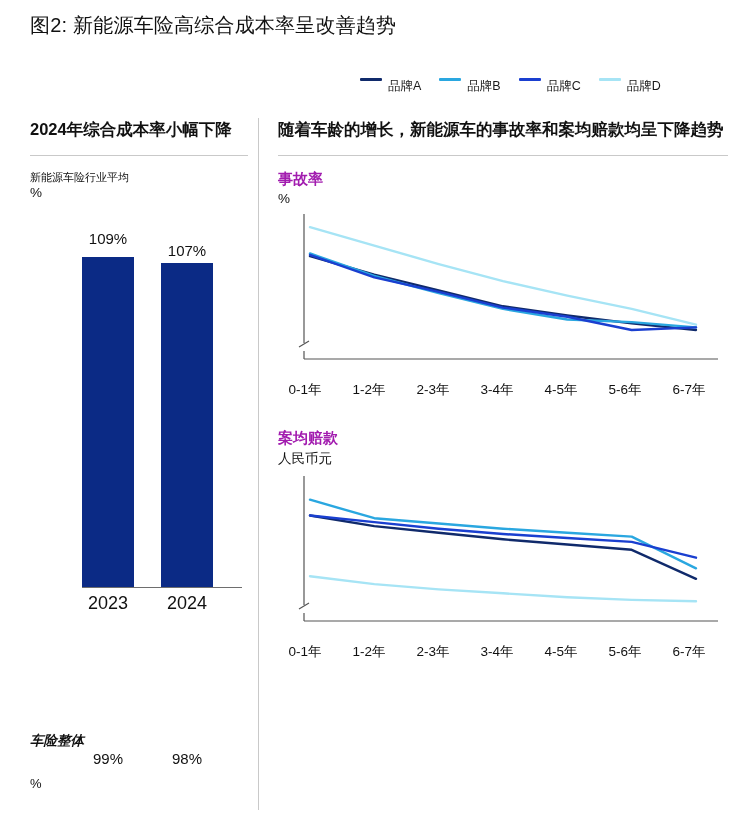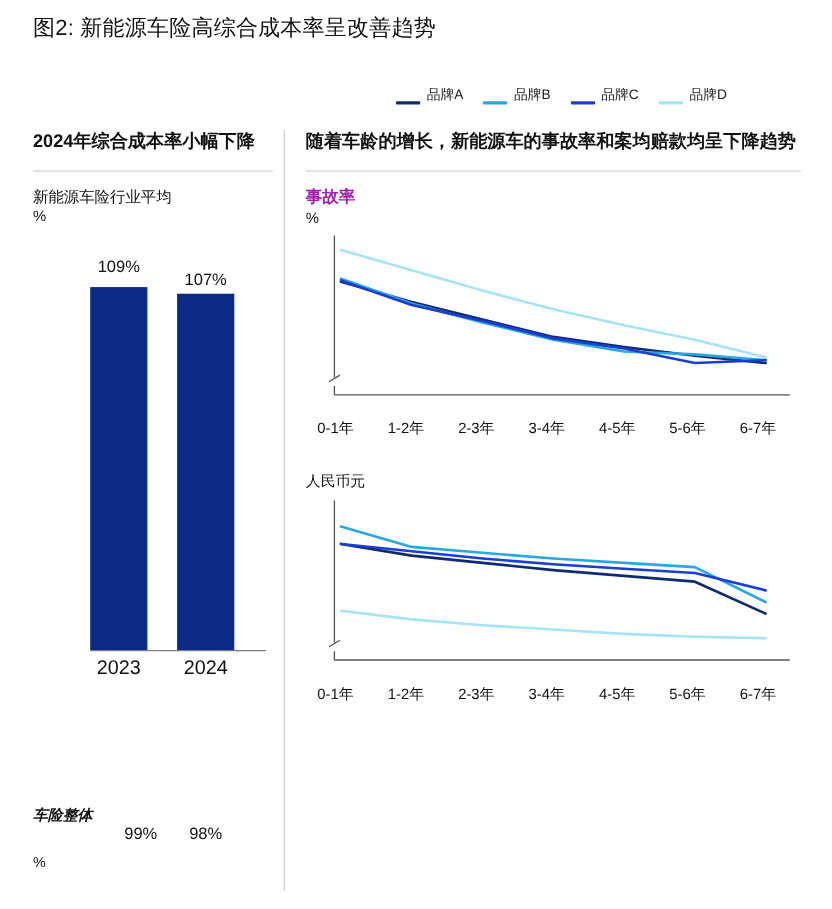--- a/index.html
+++ b/index.html
@@ -29,21 +29,21 @@
   
   .legend {
     position: absolute;
     left: 360px; top: 78px;
     display: flex;
     gap: 18px;
     align-items: center;
   }
   .legend-item {
     display: flex;
-    align-items: flex-end;
+    align-items: flex-start;
     gap: 6px;
     font-size: 12.5px;
     color: #1a1a1a;
   }
   .legend-swatch {
     display: inline-block;
     width: 22px; height: 3px;
     border-radius: 1px;
   }
 
@@ -73,21 +73,21 @@
     line-height: 1.42;
     color: #111111;
   }
   .rule {
     height: 1px;
     background: #c9c9c9;
     margin-top: 14px;
   }
 
   .sub-label {
-    font-size: 14px;
+    font-size: 11px;
     line-height: 1.35;
     color: #111111;
   }
   .unit-label {
     font-size: 13.5px;
     color: #111111;
   }
 
   
   .bar-area {
@@ -227,21 +227,21 @@
 
       <div class="bar-axis"></div>
 
       <div class="bar-cat" style="left:43px;">2023</div>
       <div class="bar-cat" style="left:122px;">2024</div>
     </div>
 
     <div class="foot">
       <div class="foot-label">车险整体</div>
       <div class="foot-unit">%</div>
-      <div class="foot-val" style="left:43px;text-align:right;">99%</div>
+      <div class="foot-val" style="left:43px;">99%</div>
       <div class="foot-val" style="left:122px;">98%</div>
     </div>
   </div>
 
   <div class="divider"></div>
 
   <div class="right-col">
     <div class="col-head">随着车龄的增长，新能源车的事故率和案均赔款均呈下降趋势</div>
     <div class="rule"></div>
 
@@ -261,20 +261,21 @@
         <div class="x-label" style="left:60px;">1-2年</div>
         <div class="x-label" style="left:124px;">2-3年</div>
         <div class="x-label" style="left:188px;">3-4年</div>
         <div class="x-label" style="left:252px;">4-5年</div>
         <div class="x-label" style="left:316px;">5-6年</div>
         <div class="x-label" style="left:380px;">6-7年</div>
       </div>
     </div>
 
     <div class="line-block" style="margin-top:26px;">
+      <div class="line-title">案均赔款</div>
       <div class="line-unit">人民币元</div>
       <svg class="line-svg" id="svg-claim" width="450" height="175" viewBox="0 0 450 175">
           <path d="M 26 8 L 26 137 M 21 141 L 31 135 M 26 145 L 26 153" stroke="#555" stroke-width="1.2" fill="none"></path>
           <line x1="26" y1="153" x2="440" y2="153" stroke="#555" stroke-width="1.2"></line>
           <path d="M 32.0 47.5 L 96.3 58.1 L 160.7 64.7 L 225.0 71.3 L 289.3 76.5 L 353.7 81.8 L 418.0 110.8" fill="none" stroke="#102a6b" stroke-width="2.4" stroke-linejoin="round" stroke-linecap="round"></path>
           <path d="M 32.0 31.7 L 96.3 50.2 L 160.7 55.5 L 225.0 60.7 L 289.3 64.7 L 353.7 68.6 L 418.0 100.3" fill="none" stroke="#2aa7e0" stroke-width="2.4" stroke-linejoin="round" stroke-linecap="round"></path>
           <path d="M 32.0 47.5 L 96.3 54.1 L 160.7 60.7 L 225.0 66.0 L 289.3 70.0 L 353.7 73.9 L 418.0 89.7" fill="none" stroke="#1a3fd0" stroke-width="2.4" stroke-linejoin="round" stroke-linecap="round"></path>
           <path d="M 32.0 108.2 L 96.3 116.1 L 160.7 121.4 L 225.0 125.3 L 289.3 129.3 L 353.7 131.9 L 418.0 133.2" fill="none" stroke="#a6e4f5" stroke-width="2.4" stroke-linejoin="round" stroke-linecap="round"></path>
         </svg>
       <div class="x-labels">

